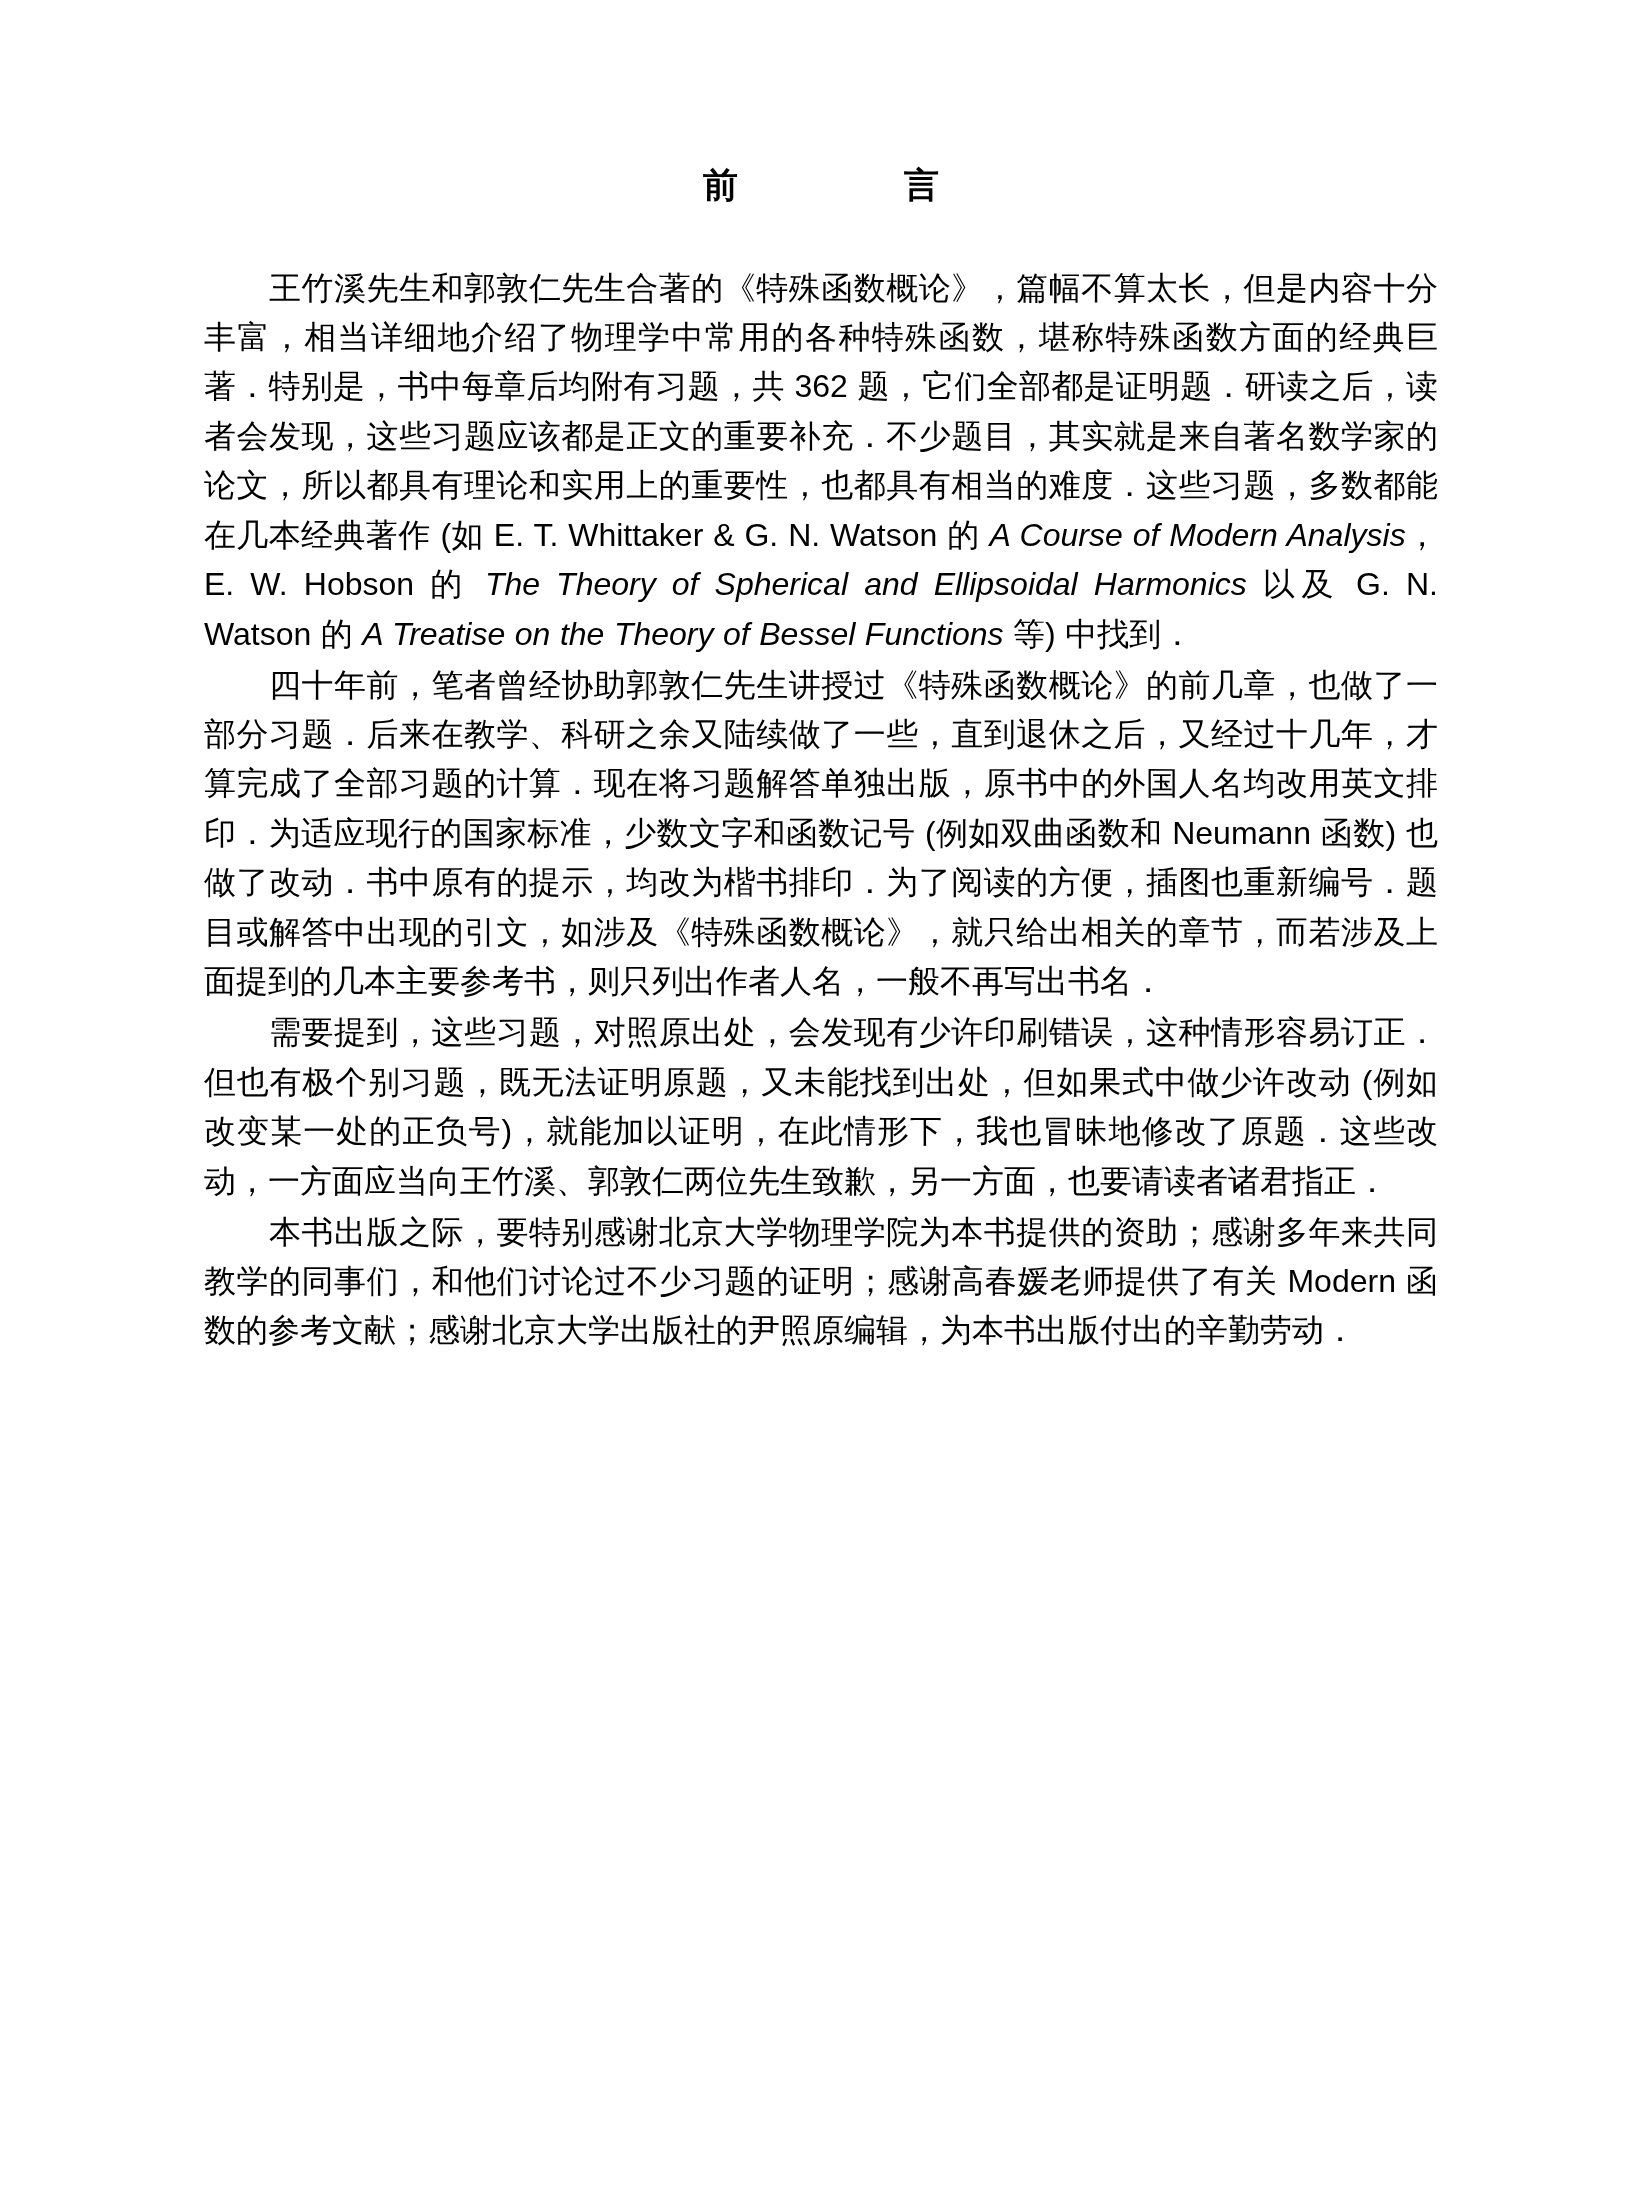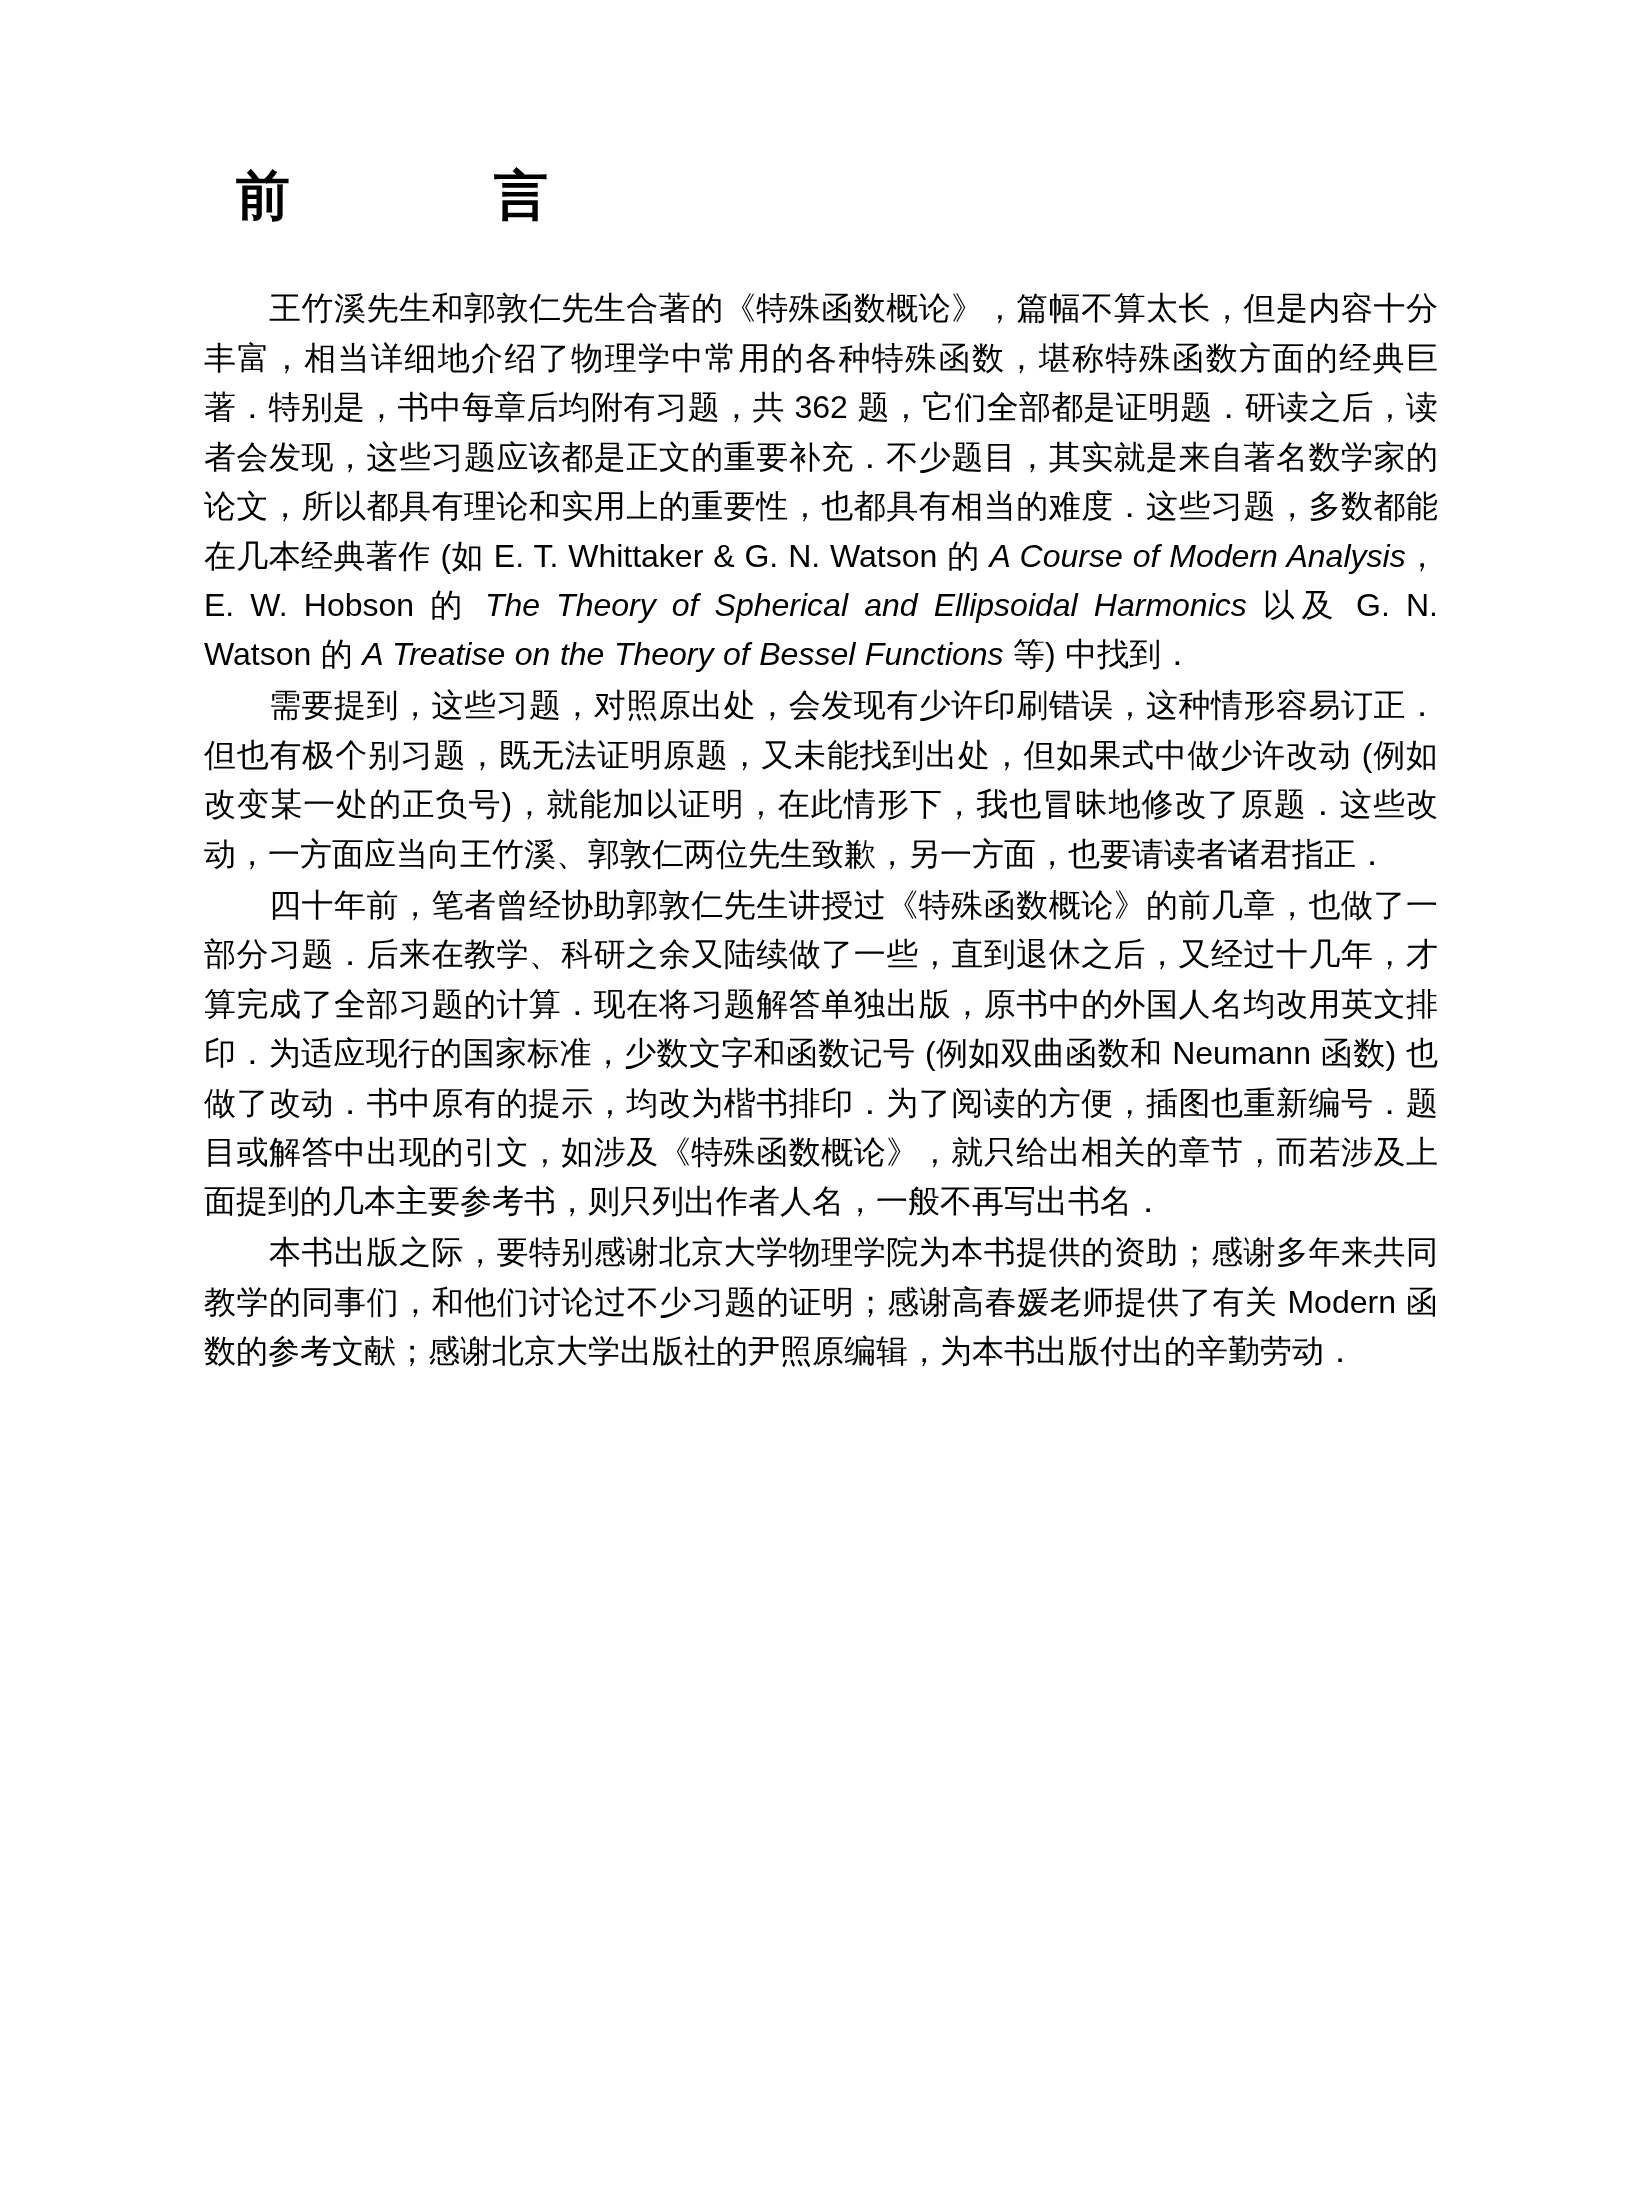--- a/index.html
+++ b/index.html
@@ -18,24 +18,24 @@
     color: #000000;
     overflow: hidden;
   }
   .content {
     position: absolute;
     left: 204px;
     top: 166px;
     width: 1234px;
   }
   .title {
-    text-align: left;
+    text-align: center;
     font-family: "Liberation Sans", sans-serif;
     font-weight: bold;
-    font-size: 54px;
+    font-size: 35px;
     letter-spacing: 32px;
     text-indent: 32px;
     margin: 0 0 59px 0;
     line-height: 1.1;
   }
   p.para {
     margin: 0 0 1.6px 0;
     font-size: 32px;
     line-height: 1.545;
     text-align: justify;
@@ -72,22 +72,22 @@
 
 <div class="page">
   <div class="content">
 
     <h1 class="title">前　　言</h1>
 
     <p class="para">
       <span>王竹溪先生和郭敦仁先生合著的《特殊函数概论》，篇幅不算太长，但是内容十分丰富，相当详细地介绍了物理学中常用的各种特殊函数，堪称特殊函数方面的经典巨著．特别是，书中每章后均附有习题，共 362 题，它们全部都是证明题．研读之后，读者会发现，这些习题应该都是正文的重要补充．不少题目，其实就是来自著名数学家的论文，所以都具有理论和实用上的重要性，也都具有相当的难度．这些习题，多数都能在几本经典著作 (如 E. T. Whittaker &amp; G. N. Watson 的 <span class="it">A Course of Modern Analysis</span>，E. W. Hobson 的 <span class="it">The Theory of Spherical and Ellipsoidal Harmonics</span> 以及 G. N. Watson 的 <span class="it">A Treatise on the Theory of Bessel Functions</span> 等) 中找到．</span>
     </p>
 
+    <p class="para">四十年前，笔者曾经协助郭敦仁先生讲授过《特殊函数概论》的前几章，也做了一部分习题．后来在教学、科研之余又陆续做了一些，直到退休之后，又经过十几年，才算完成了全部习题的计算．现在将习题解答单独出版，原书中的外国人名均改用英文排印．为适应现行的国家标准，少数文字和函数记号 (例如双曲函数和 Neumann 函数) 也做了改动．书中原有的提示，均改为楷书排印．为了阅读的方便，插图也重新编号．题目或解答中出现的引文，如涉及《特殊函数概论》，就只给出相关的章节，而若涉及上面提到的几本主要参考书，则只列出作者人名，一般不再写出书名．</p>
+
     <p class="para">需要提到，这些习题，对照原出处，会发现有少许印刷错误，这种情形容易订正．但也有极个别习题，既无法证明原题，又未能找到出处，但如果式中做少许改动 (例如改变某一处的正负号)，就能加以证明，在此情形下，我也冒昧地修改了原题．这些改动，一方面应当向王竹溪、郭敦仁两位先生致歉，另一方面，也要请读者诸君指正．</p>
-
-    <p class="para">四十年前，笔者曾经协助郭敦仁先生讲授过《特殊函数概论》的前几章，也做了一部分习题．后来在教学、科研之余又陆续做了一些，直到退休之后，又经过十几年，才算完成了全部习题的计算．现在将习题解答单独出版，原书中的外国人名均改用英文排印．为适应现行的国家标准，少数文字和函数记号 (例如双曲函数和 Neumann 函数) 也做了改动．书中原有的提示，均改为楷书排印．为了阅读的方便，插图也重新编号．题目或解答中出现的引文，如涉及《特殊函数概论》，就只给出相关的章节，而若涉及上面提到的几本主要参考书，则只列出作者人名，一般不再写出书名．</p>
 
     <p class="para">本书出版之际，要特别感谢北京大学物理学院为本书提供的资助；感谢多年来共同教学的同事们，和他们讨论过不少习题的证明；感谢高春媛老师提供了有关 Modern 函数的参考文献；感谢北京大学出版社的尹照原编辑，为本书出版付出的辛勤劳动．</p>
 
 
   </div>
 </div>
 
 
 </body></html>

